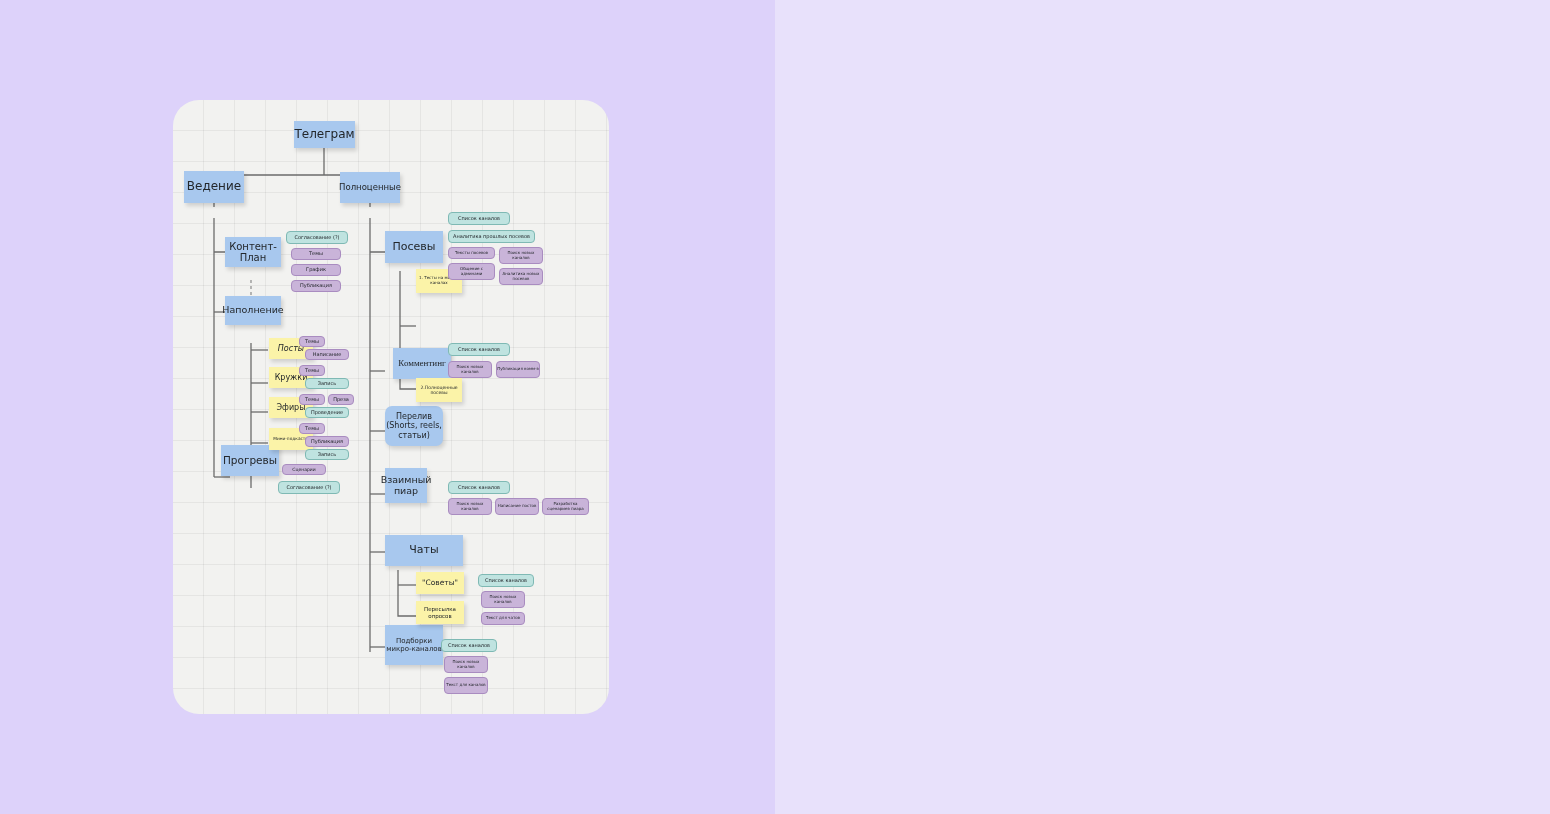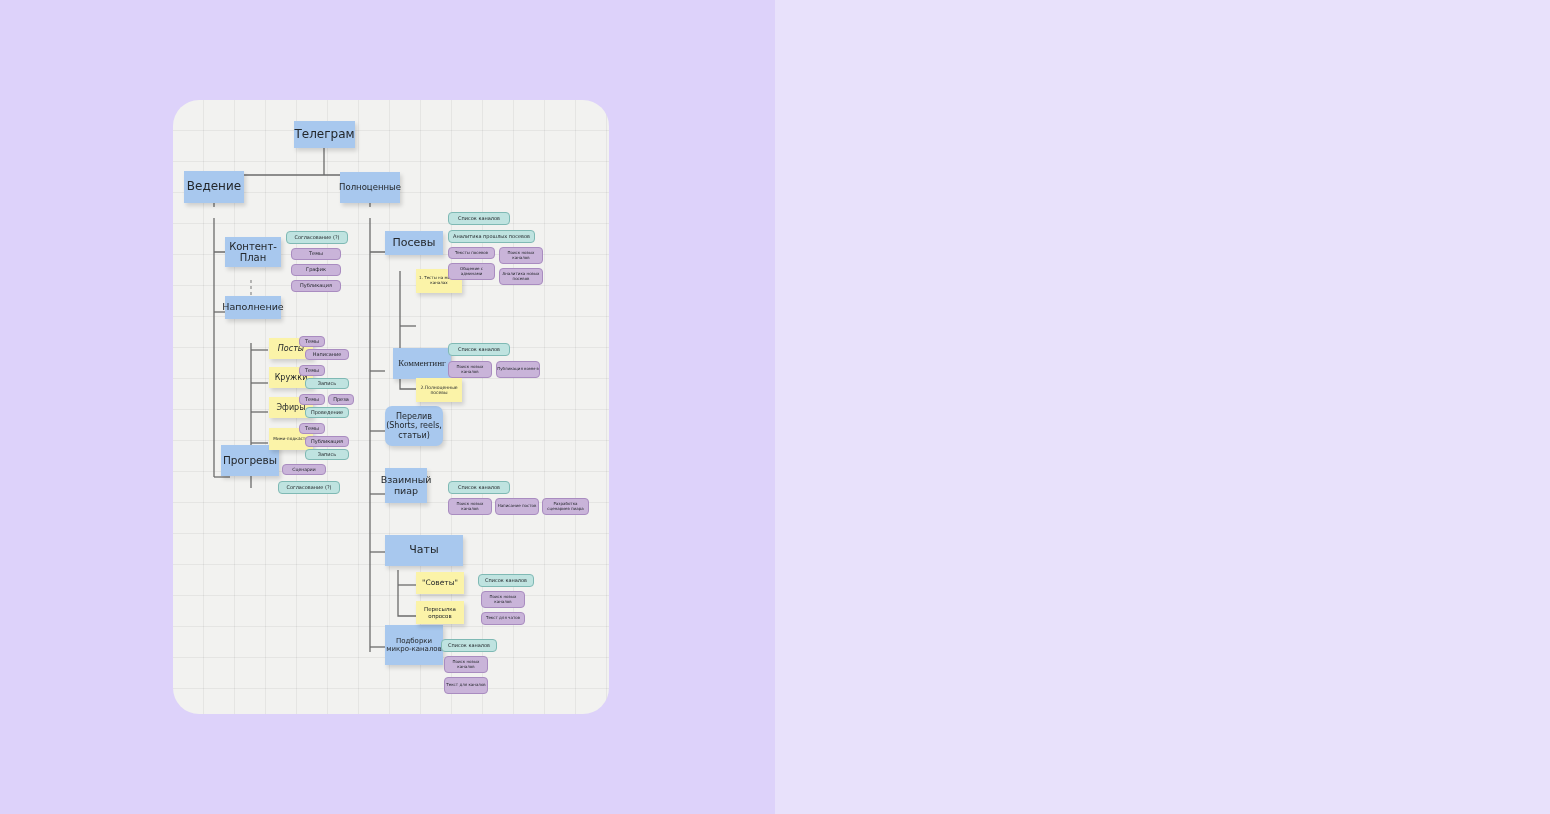--- a/index.html
+++ b/index.html
@@ -84,25 +84,25 @@
     </svg>
 
     <div class="node blue" style="left:121px;top:21px;width:61px;height:27px;font-size:12px;">Телеграм</div>
 
     <div class="node blue" style="left:11px;top:71px;width:60px;height:32px;font-size:12px;">Ведение</div>
 
     <div class="node blue" style="left:167px;top:72px;width:60px;height:31px;font-size:8.5px;">Полноценные</div>
 
     <div class="node blue" style="left:52px;top:137px;width:56px;height:30px;font-size:10px;">Контент-План</div>
 
-    <div class="node blue" style="left:52px;top:196px;width:56px;height:23px;font-size:9.5px;">Наполнение</div>
+    <div class="node blue" style="left:52px;top:196px;width:56px;height:29px;font-size:9.5px;">Наполнение</div>
 
     <div class="node blue" style="left:48px;top:345px;width:58px;height:31px;font-size:10.5px;">Прогревы</div>
 
-    <div class="node blue" style="left:212px;top:131px;width:58px;height:24px;font-size:11px;">Посевы</div>
+    <div class="node blue" style="left:212px;top:131px;width:58px;height:32px;font-size:11px;">Посевы</div>
 
     <div class="node blue" style="left:220px;top:248px;width:58px;height:31px;font-size:9px;font-family:Liberation Serif, serif;">Комментинг</div>
 
     <div class="node blue" style="left:212px;top:306px;width:58px;height:40px;font-size:8px;border-radius:7px;">Перелив (Shorts, reels, статьи)</div>
 
     <div class="node blue" style="left:212px;top:368px;width:42px;height:35px;font-size:9.5px;">Взаимный пиар</div>
 
     <div class="node blue" style="left:212px;top:435px;width:78px;height:31px;font-size:11px;">Чаты</div>
 
     <div class="node blue" style="left:212px;top:525px;width:58px;height:40px;font-size:7px;">Подборки микро-каналов</div>

